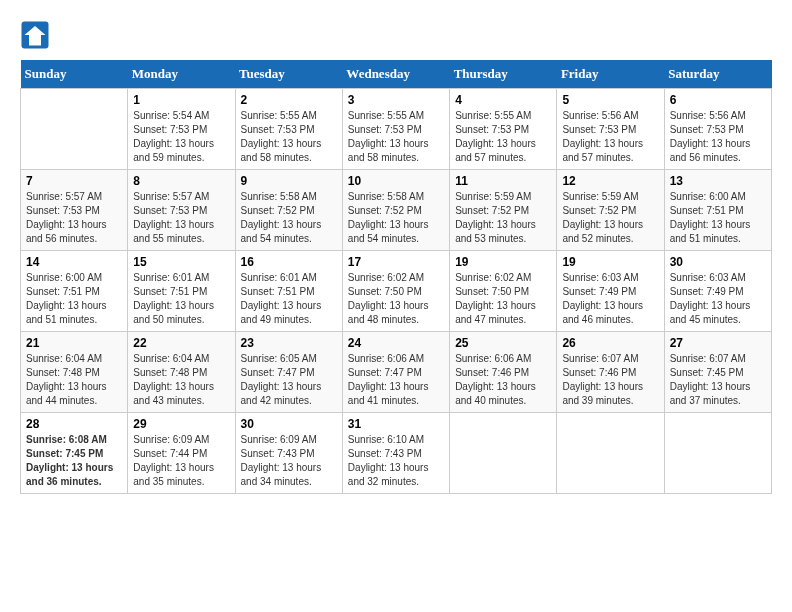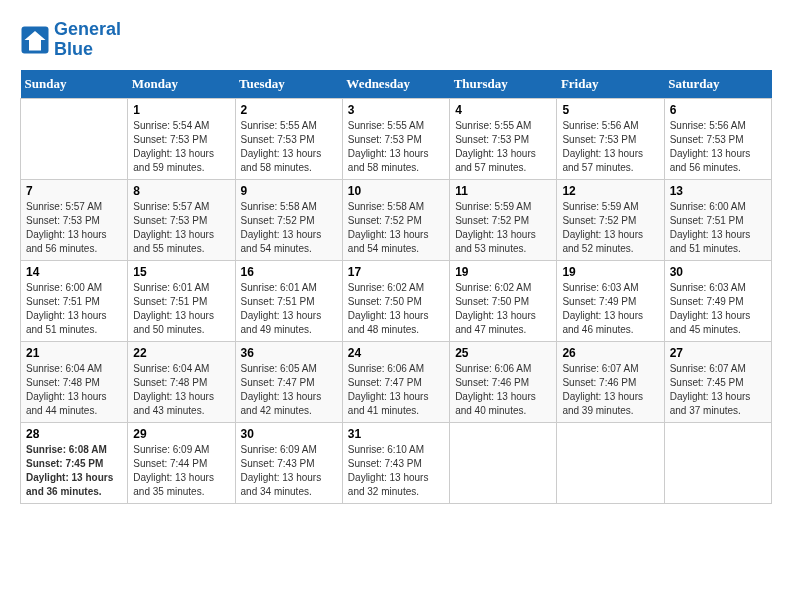--- a/index.html
+++ b/index.html
@@ -85,24 +85,20 @@
   </style>
 </head>
 <body>
 
 <div class="header">
   <div class="logo">
     <svg class="logo-icon" viewBox="0 0 40 40">
       <rect x="2" y="2" width="36" height="36" rx="4" fill="#1a6bb5"></rect>
       <polygon points="20,8 34,20 28,20 28,34 12,34 12,20 6,20" fill="white"></polygon>
     </svg>
-    <div class="logo-text">
-      <div><span>General</span></div>
-      <div style="color:#1a6bb5;">Blue</div>
-    </div>
   </div>
   <div class="title-block">
     <div class="main-title"></div>
     <div class="subtitle"></div>
   </div>
 </div>
 
 <table>
   <thead>
     <tr>
@@ -272,21 +268,21 @@
 and 44 minutes.</div>
         </td>
         <td>
           <div class="day-num">22</div>
           <div class="day-info" style="white-space: pre-line;">Sunrise: 6:04 AM
 Sunset: 7:48 PM
 Daylight: 13 hours
 and 43 minutes.</div>
         </td>
         <td>
-          <div class="day-num">36</div>
+          <div class="day-num">23</div>
           <div class="day-info" style="white-space: pre-line;">Sunrise: 6:05 AM
 Sunset: 7:47 PM
 Daylight: 13 hours
 and 42 minutes.</div>
         </td>
         <td>
           <div class="day-num">24</div>
           <div class="day-info" style="white-space: pre-line;">Sunrise: 6:06 AM
 Sunset: 7:47 PM
 Daylight: 13 hours

